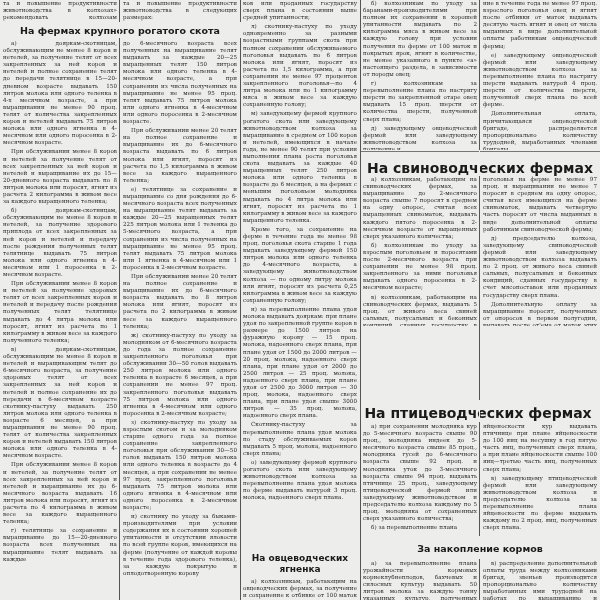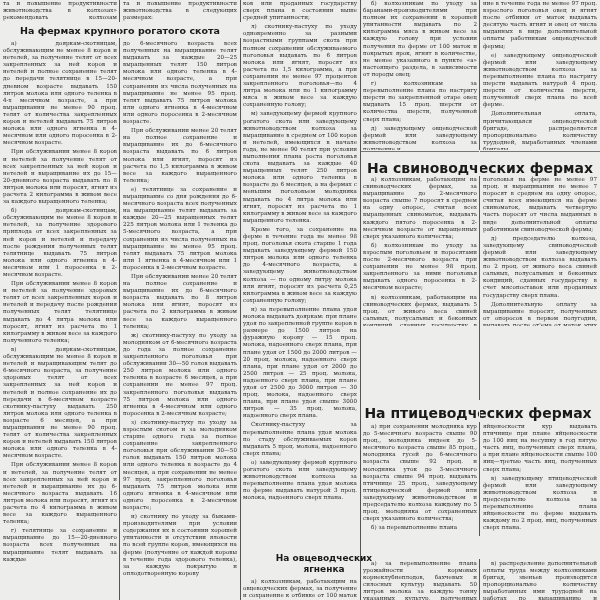--- a/index.html
+++ b/index.html
@@ -67,21 +67,21 @@
   <div class="col" style="left:243px;width:114px;top:0;height:538px;">
     <p style="text-indent:0">ков или проданных государству сверх плана в состоянии выше средней упитанности;</p>
     <p>л) скотнику-пастуху по уходу одновременно за разными возрастными группами скота при полном сохранении обслуживаемого поголовья выдавать по 6 литров молока или ягнят, поросят из расчета по 1,5 килограмма, а при сохранении не менее 97 процентов закрепленного поголовья—по 4 литра молока или по 1 килограмму мяса в живом весе за каждую сохраненную голову;</p>
     <p>м) заведующему фермой крупного рогатого скота или заведующему животноводством колхоза за выращивание в среднем от 100 коров и нетелей, имеющихся в начале года, не менее 90 телят при условии выполнения плана роста поголовья скота выдавать за каждые 40 выращенных телят 250 литров молока или одного теленка в возрасте до 6 месяцев, а на фермах с меньшим поголовьем молодняка выдавать по 4 литра молока или ягнят, поросят из расчета по 1 килограмму в живом весе за каждого выращенного теленка.</p>
     <p>Кроме того, за сохранение на ферме в течение года не менее 98 проц. поголовья скота старше 1 года выдавать заведующему фермой 150 литров молока или одного теленка до 4-месячного возраста, а заведующему животноводством колхоза — по одному литру молока или ягнят, поросят из расчета 0,25 килограмма в живом весе за каждую сохраненную голову;</p>
     <p>н) за перевыполнение плана удоя молока выдавать дояркам: при плане удоя по закрепленной группе коров в размере до 1500 литров на фуражную корову — 15 проц. молока, надоенного сверх плана, при плане удоя от 1500 до 2000 литров — 20 проц. молока, надоенного сверх плана, при плане удоя от 2000 до 2500 литров — 25 проц. молока, надоенного сверх плана, при плане удоя от 2500 до 3000 литров — 30 проц. молока, надоенного сверх плана, при плане удоя свыше 3000 литров — 35 проц. молока, надоенного сверх плана.</p>
     <p>Скотнику-пастуху за перевыполнение плана удоя молока по стаду обслуживаемых коров выдавать 5 проц. молока, надоенного сверх плана;</p>
     <p>о) заведующему фермой крупного рогатого скота или заведующему животноводством колхоза за перевыполнение плана удоя молока по ферме выдавать натурой 3 проц. молока, надоенного сверх плана.</p>
   </div>
 
-  <div class="head" style="left:240px;width:120px;top:553px;font-size:9px;line-height:11px;margin-left:24px;">
+  <div class="head" style="left:240px;width:120px;top:553px;font-size:9px;line-height:11px;">
     <div>На овцеводческих</div>
     <div>ягненка</div>
   </div>
   <div class="col" style="left:243px;width:114px;top:578px;bottom:0;">
     <p>а) колхозникам, работающим на овцеводческих фермах, за получение и сохранение к отбивке от 100 маток и покрытых ярок</p>
   </div>
 
   <div class="col" style="left:363px;width:114px;top:0;height:150px;">
     <p>б) колхозникам по уходу за баранами-производителями при полном их сохранении в хорошей упитанности выдавать по 2 килограмма мяса в живом весе за каждую голову при условии получения по ферме от 100 маток и покрытых ярок, ягнят в количестве, не менее указанного в пункте «а» настоящего раздела, в зависимости от породы овец;</p>
     <p>г) колхозникам за перевыполнение плана по настригу шерсти по закрепленной отаре овец выдавать 15 проц. шерсти от количества шерсти, полученной сверх плана;</p>
@@ -112,20 +112,21 @@
   <div class="head" style="left:360px;width:236px;top:405px;font-size:14px;">На птицеводческих фермах</div>
   <div class="col" style="left:363px;width:114px;top:423px;height:112px;">
     <p>а) при сохранении молодняка кур до 5-месячного возраста свыше 90 проц., молодняка индеек до 5-месячного возраста свыше 85 проц., молодняка гусей до 6-месячного возраста свыше 92 проц. и молодняка уток до 3-месячного возраста свыше 94 проц. выдавать птичнице 25 проц., заведующему птицеводческой фермой или заведующему животноводством и председателю колхоза каждому по 5 проц. молодняка от сохраненных сверх указанного количества;</p>
     <p>б) за перевыполнение плана</p>
   </div>
   <div class="col" style="left:483px;width:114px;top:423px;height:112px;">
     <p style="text-indent:0">яйценоскости кур выдавать птичнице при плане яйценоскости до 100 яиц на несушку в год пятую часть яиц, полученных сверх плана, а при плане яйценоскости свыше 100 яиц—третью часть яиц, полученных сверх плана;</p>
     <p>в) заведующему птицеводческой фермой или заведующему животноводством колхоза и председателю колхоза за перевыполнение плана яйценоскости по ферме выдавать каждому по 2 проц. яиц, полученных сверх плана.</p>
   </div>
 
+  <div class="head" style="left:360px;width:240px;top:543px;font-size:9.5px;">За накопление кормов</div>
   <div class="col" style="left:363px;width:114px;top:560px;bottom:0;">
     <p>а) за перевыполнение плана урожайности кормовых корнеклубнеплодов, бахчевых и силосных культур выдавать 50 литров молока за каждую тонну указанных культур, полученных сверх установленного</p>
   </div>
   <div class="col" style="left:483px;width:114px;top:560px;bottom:0;">
     <p>в) распределение дополнительной оплаты труда между колхозниками бригад, звеньев производится пропорционально количеству выработанных ими трудодней на работах по выращиванию и заготовке</p>
   </div>
 
   <div style="position:absolute;left:479px;top:150px;width:1px;height:26px;background:#ededeb;"></div>
   <div style="position:absolute;left:479px;top:400px;width:1px;height:22px;background:#ededeb;"></div>
   <div style="position:absolute;left:479px;top:536px;width:1px;height:23px;background:#ededeb;"></div>

